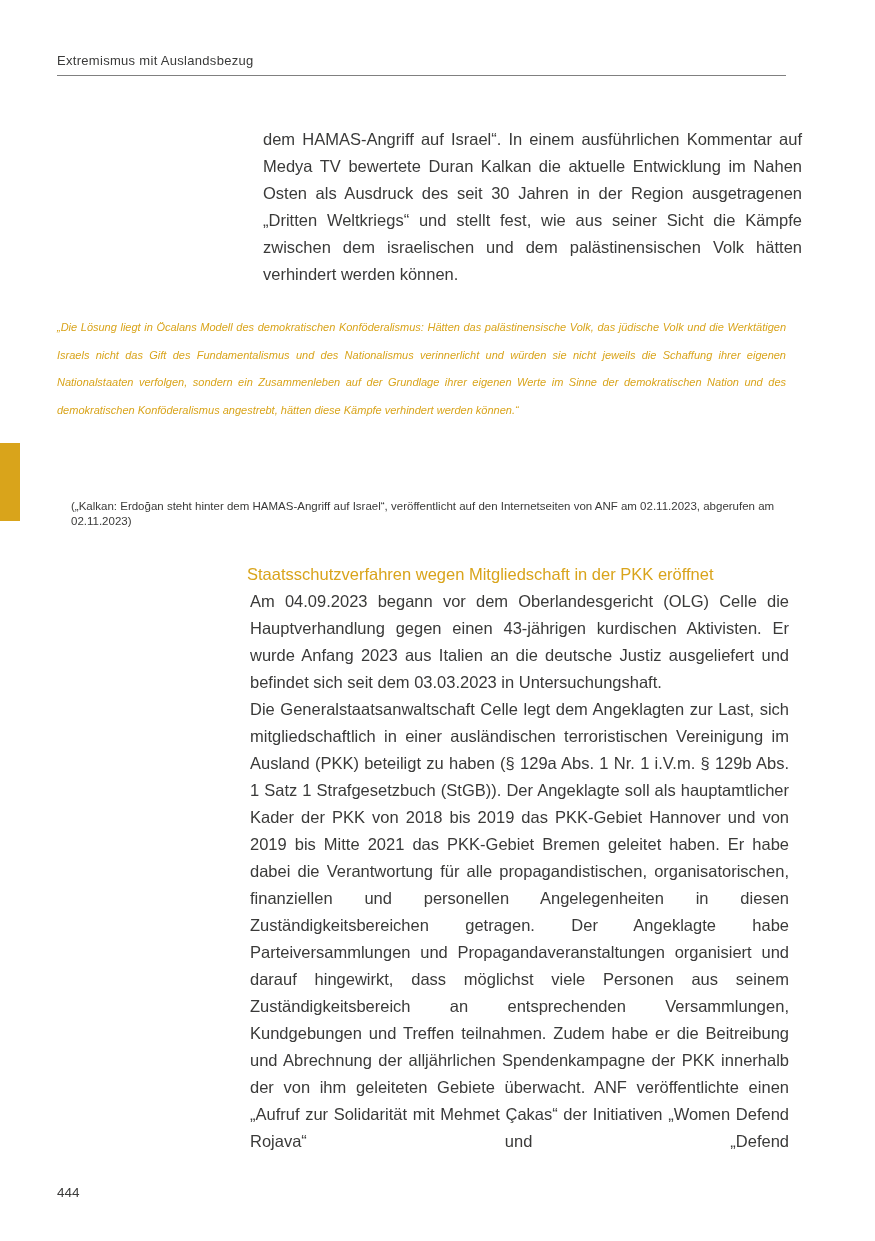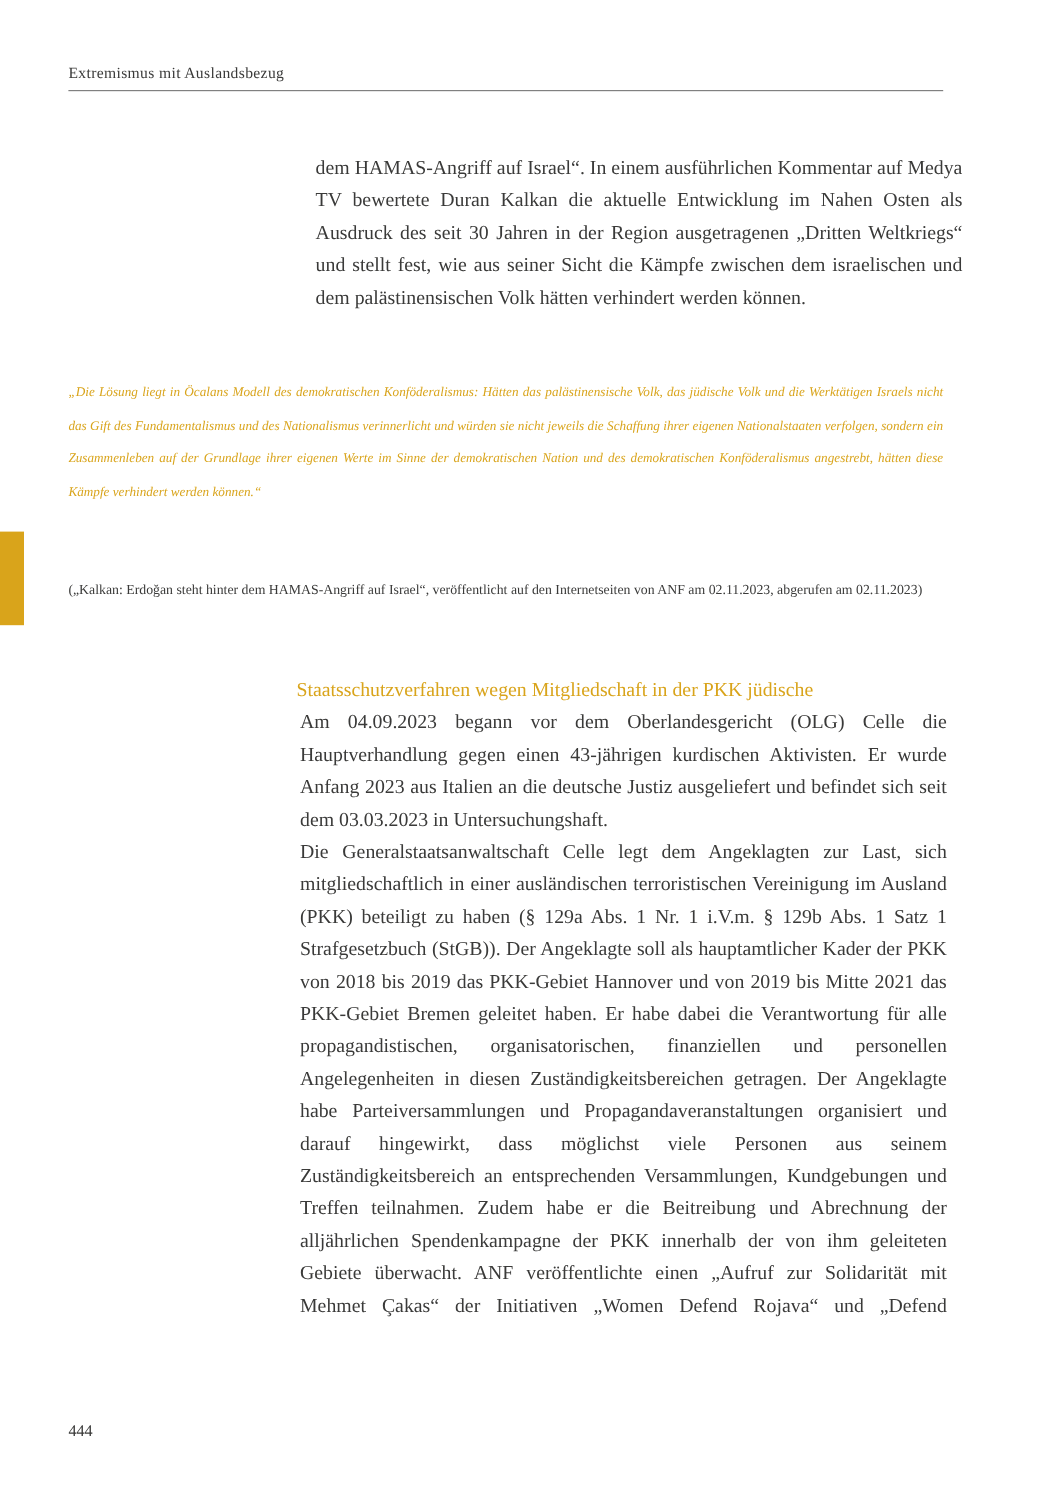--- a/index.html
+++ b/index.html
@@ -5,21 +5,21 @@
   html, body {
     margin: 0;
     padding: 0;
     background: #ffffff;
   }
   .page {
     position: relative;
     width: 875px;
     height: 1241px;
     background: #ffffff;
-    font-family: Liberation Serif, serif;
+    font-family: Liberation Sans, sans-serif;
     color: #3a3a39;
     overflow: hidden;
   }
   .running-head {
     position: absolute;
     left: 57px;
     top: 53px;
     font-size: 13px;
     letter-spacing: 0.3px;
     color: #3a3a39;
@@ -58,21 +58,21 @@
     font-size: 11px;
     line-height: 27.5px;
     font-style: italic;
     text-align: justify;
   }
   .footnote {
     position: absolute;
     left: 57px;
     top: 485px;
     width: 735px;
-    margin: 0;
+    margin: 14px;
     font-size: 11.5px;
     line-height: 15px;
     text-align: left;
     color: #3a3a39;
   }
   .section-heading {
     position: absolute;
     left: 247px;
     top: 561px;
     width: 539px;
@@ -114,21 +114,21 @@
   <div class="header-rule"></div>
 
   <div class="accent-bar" style="background: rgb(217, 164, 27);"></div>
 
   <p class="para-1">dem HAMAS-Angriff auf Israel“. In einem ausführlichen Kommentar auf Medya TV bewertete Duran Kalkan die aktuelle Entwicklung im Nahen Osten als Ausdruck des seit 30 Jahren in der Region ausgetragenen „Dritten Weltkriegs“ und stellt fest, wie aus seiner Sicht die Kämpfe zwischen dem israelischen und dem palästinensischen Volk hätten verhindert werden können.</p>
 
   <p class="pull-quote" style="color: rgb(217, 164, 27);">„Die Lösung liegt in Öcalans Modell des demokratischen Konföderalismus: Hätten das palästinensische Volk, das jüdische Volk und die Werktätigen Israels nicht das Gift des Fundamentalismus und des Nationalismus verinnerlicht und würden sie nicht jeweils die Schaffung ihrer eigenen Nationalstaaten verfolgen, sondern ein Zusammenleben auf der Grundlage ihrer eigenen Werte im Sinne der demokratischen Nation und des demokratischen Konföderalismus angestrebt, hätten diese Kämpfe verhindert werden können.“</p>
 
   <p class="footnote">(„Kalkan: Erdoğan steht hinter dem HAMAS-Angriff auf Israel“, veröffentlicht auf den Internetseiten von ANF am 02.11.2023, abgerufen am 02.11.2023)</p>
 
-  <h2 class="section-heading" style="color: rgb(217, 164, 27);">Staatsschutzverfahren wegen Mitgliedschaft in der PKK jüdische</h2>
+  <h2 class="section-heading" style="color: rgb(217, 164, 27);">Staatsschutzverfahren wegen Mitgliedschaft in der PKK eröffnet</h2>
 
   <div class="body-block">
     <p>Am 04.09.2023 begann vor dem Oberlandesgericht (OLG) Celle die Hauptverhandlung gegen einen 43-jährigen kurdischen Aktivisten. Er wurde Anfang 2023 aus Italien an die deutsche Justiz ausgeliefert und befindet sich seit dem 03.03.2023 in Untersuchungshaft.</p>
     <p class="continues">Die Generalstaatsanwaltschaft Celle legt dem Angeklagten zur Last, sich mitgliedschaftlich in einer ausländischen terroristischen Vereinigung im Ausland (PKK) beteiligt zu haben (§ 129a Abs. 1 Nr. 1 i.V.m. § 129b Abs. 1 Satz 1 Strafgesetzbuch (StGB)). Der Angeklagte soll als hauptamtlicher Kader der PKK von 2018 bis 2019 das PKK-Gebiet Hannover und von 2019 bis Mitte 2021 das PKK-Gebiet Bremen geleitet haben. Er habe dabei die Verantwortung für alle propagandistischen, organisatorischen, finanziellen und personellen Angelegenheiten in diesen Zuständigkeitsbereichen getragen. Der Angeklagte habe Parteiversammlungen und Propagandaveranstaltungen organisiert und darauf hingewirkt, dass möglichst viele Personen aus seinem Zuständigkeitsbereich an entsprechenden Versammlungen, Kundgebungen und Treffen teilnahmen. Zudem habe er die Beitreibung und Abrechnung der alljährlichen Spendenkampagne der PKK innerhalb der von ihm geleiteten Gebiete überwacht. ANF veröffentlichte einen „Aufruf zur Solidarität mit Mehmet Çakas“ der Initiativen „Women Defend Rojava“ und „Defend</p>
   </div>
 
   <div class="page-number">444</div>
 
 </div>
 

